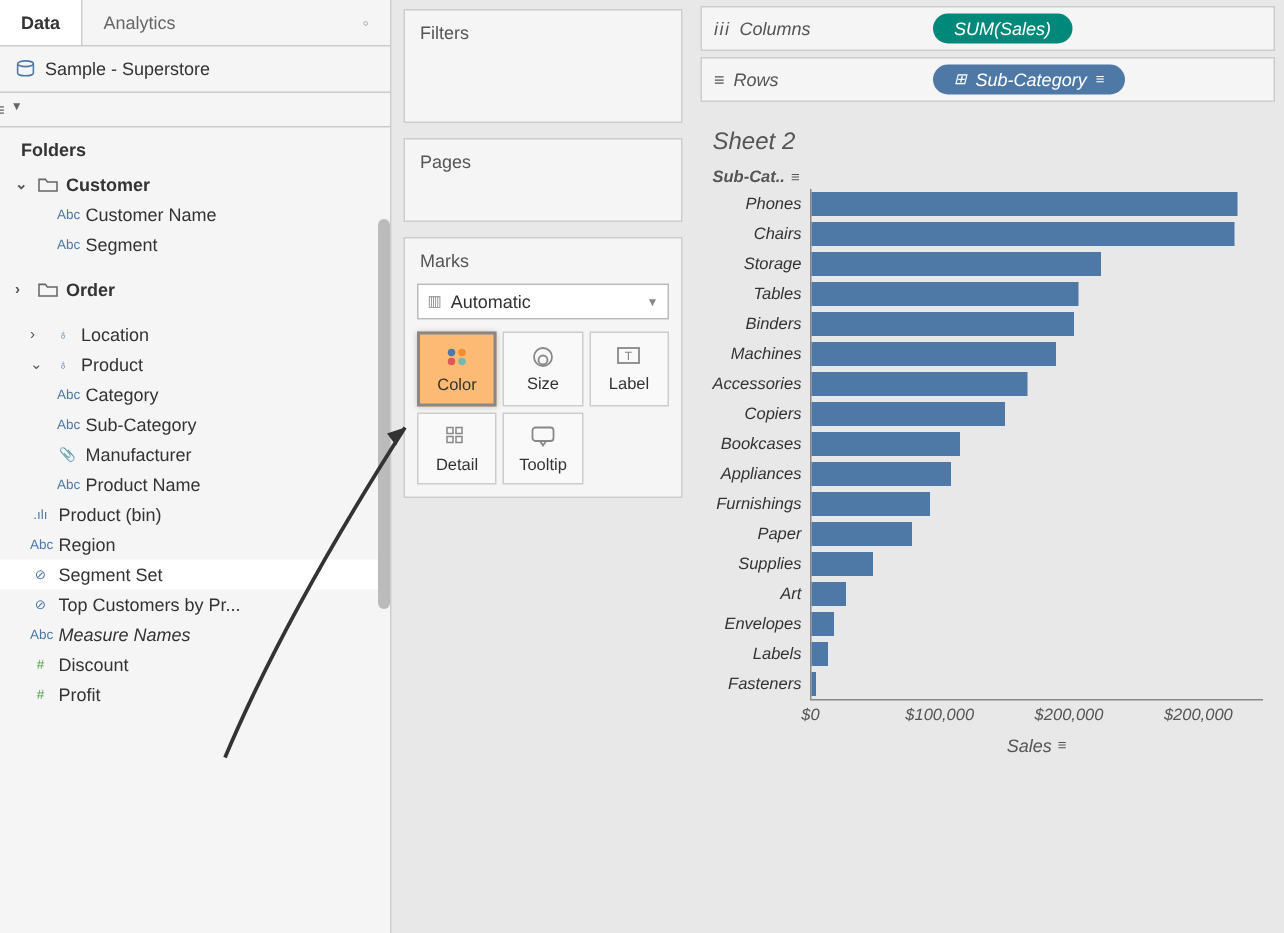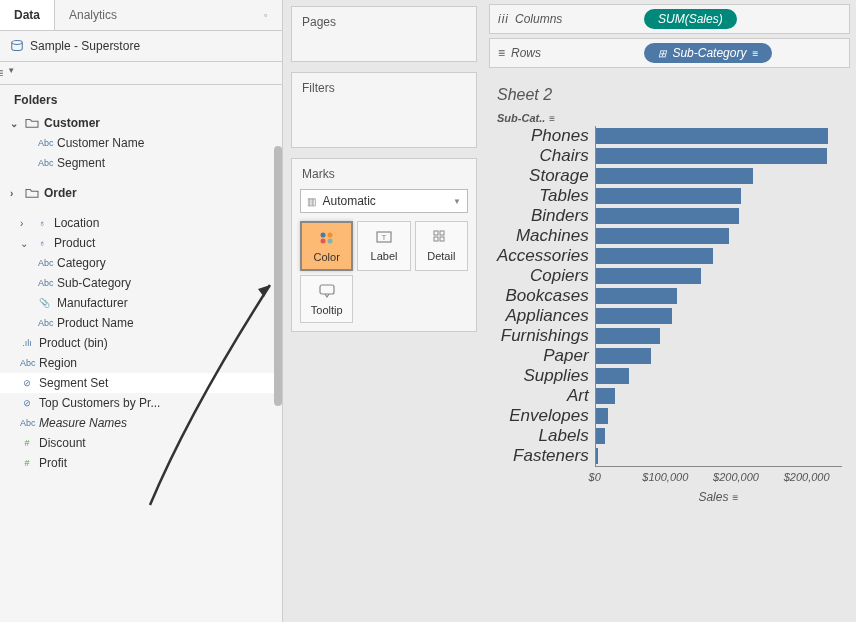--- a/index.html
+++ b/index.html
@@ -1,18 +1,18 @@
 <!DOCTYPE html>
 <html><head>
 <meta charset="utf-8">
 <style>
 * { box-sizing: border-box; margin: 0; padding: 0; font-family: Arial, sans-serif; }
 body { background: #e8e8e8; width: 856px; height: 622px; overflow: hidden; font-size: 12px; color: #333; position: relative; }
 .container { display: flex; height: 100%; }
-.data-pane { width: 283px; background: #f5f5f5; border-right: 1px solid #ccc; display: flex; flex-direction: column; }
+.data-pane { width: 261px; background: #f5f5f5; border-right: 1px solid #ccc; display: flex; flex-direction: column; }
 .tabs { display: flex; border-bottom: 1px solid #ccc; }
 .tab { padding: 8px 14px; cursor: pointer; }
 .tab.active { background: #fff; font-weight: bold; border-right: 1px solid #ccc; }
 .tab.inactive { color: #666; flex: 1; display: flex; justify-content: space-between; align-items: center; }
 .datasource { padding: 8px 10px; display: flex; align-items: center; gap: 6px; }
 .ds-icon { width: 14px; height: 14px; }
 .search-row { display: flex; align-items: center; padding: 4px 6px; border-top: 1px solid #ccc; border-bottom: 1px solid #ccc; }
 .search-input { flex: 1; border: 1px solid #ccc; padding: 3px 6px; background: #fff; font-size: 12px; }
 .search-icons { display: flex; gap: 4px; margin-left: 4px; }
 .folders-label { font-weight: bold; padding: 8px 10px 6px 14px; }
@@ -43,21 +43,21 @@
 .shelf { display: flex; align-items: center; padding: 4px; border: 1px solid #ccc; background: #f5f5f5; margin-bottom: 4px; gap: 10px; }
 .shelf-label { display: flex; align-items: center; gap: 6px; width: 140px; color: #555; padding-left: 4px; }
 .pill { border-radius: 12px; padding: 3px 14px; font-size: 12px; color: #fff; display: flex; align-items: center; gap: 6px; }
 .pill.green { background: #00897b; }
 .pill.blue { background: #4e79a7; }
 .sheet-title { font-size: 16px; color: #555; padding: 10px 14px 4px 14px; }
 .chart-area { flex: 1; padding: 4px 14px 10px 14px; position: relative; }
 .chart-header { font-size: 11px; font-weight: bold; color: #555; display: flex; align-items: center; gap: 4px; margin-bottom: 2px; }
 .chart-body { display: flex; }
 .y-labels { text-align: right; padding-right: 6px; }
-.y-labels div { height: 20px; font-size: 17px; color: #333; line-height: 20px; }
+.y-labels div { height: 20px; font-size: 11px; color: #333; line-height: 20px; }
 .bars { flex: 1; position: relative; border-left: 1px solid #888; }
 .bar-row { height: 20px; display: flex; align-items: center; }
 .bar { height: 16px; background: #4e79a7; }
 .x-axis { border-top: 1px solid #888; margin-left: 0; position: relative; height: 20px; }
 .x-tick { position: absolute; font-size: 11px; color: #555; top: 4px; transform: translateX(-50%); }
 .x-label { text-align: center; font-size: 12px; color: #555; margin-top: 4px; display: flex; justify-content: center; align-items: center; gap: 4px; }
 .arrow-annotation { position: absolute; pointer-events: none; z-index: 10; }
 .sort-icon { font-size: 10px; }
 </style>
 </head>
@@ -165,25 +165,25 @@
         </div>
       <div class="tree-item indent0a">
           <span class="field-icon num">#</span>
           <span>Profit</span>
         </div>
     </div>
     <div class="scrollbar-stub"></div>
   </div>
 
   <div class="cards-pane">
+    <div class="card" style="height:76px;">
+      <div class="card-header">Filters</div>
+    </div>
     <div class="card" style="height:56px;">
       <div class="card-header">Pages</div>
-    </div>
-    <div class="card" style="height:76px;">
-      <div class="card-header">Filters</div>
     </div>
     <div class="card marks-card">
       <div class="card-header">Marks</div>
       <div class="mark-type">
         <span style="display:flex;align-items:center;gap:6px;">
             <span style="color:#888;font-size:10px;">▥</span>
             <span>Automatic</span>
           </span>
         <span style="color:#888;font-size:8px;">▼</span>
       </div>
@@ -191,20 +191,29 @@
         <div class="mark-cell highlighted">
           <div class="mark-cell-icon">
               <svg width="18" height="14" viewBox="0 0 18 14">
                 <circle cx="5" cy="4" r="2.5" fill="#4e79a7"></circle>
                 <circle cx="12" cy="4" r="2.5" fill="#f28e2b"></circle>
                 <circle cx="5" cy="10" r="2.5" fill="#e15759"></circle>
                 <circle cx="12" cy="10" r="2.5" fill="#76b7b2"></circle>
               </svg>
             </div>
           <span>Color</span>
+        </div>
+        <div class="mark-cell">
+          <div class="mark-cell-icon">
+              <svg width="20" height="16" viewBox="0 0 20 16">
+                <circle cx="10" cy="9" r="6" fill="none" stroke="#888" stroke-width="1.2"></circle>
+                <circle cx="10" cy="11" r="3" fill="none" stroke="#888" stroke-width="1.2"></circle>
+              </svg>
+            </div>
+          <span>Size</span>
         </div>
         <div class="mark-cell">
           <div class="mark-cell-icon">
               <svg width="18" height="14" viewBox="0 0 18 14">
                 <rect x="2" y="2" width="14" height="10" fill="none" stroke="#888" stroke-width="1.2"></rect>
                 <text x="9" y="10" font-size="8" text-anchor="middle" fill="#888">T</text>
               </svg>
             </div>
           <span>Label</span>
         </div>

